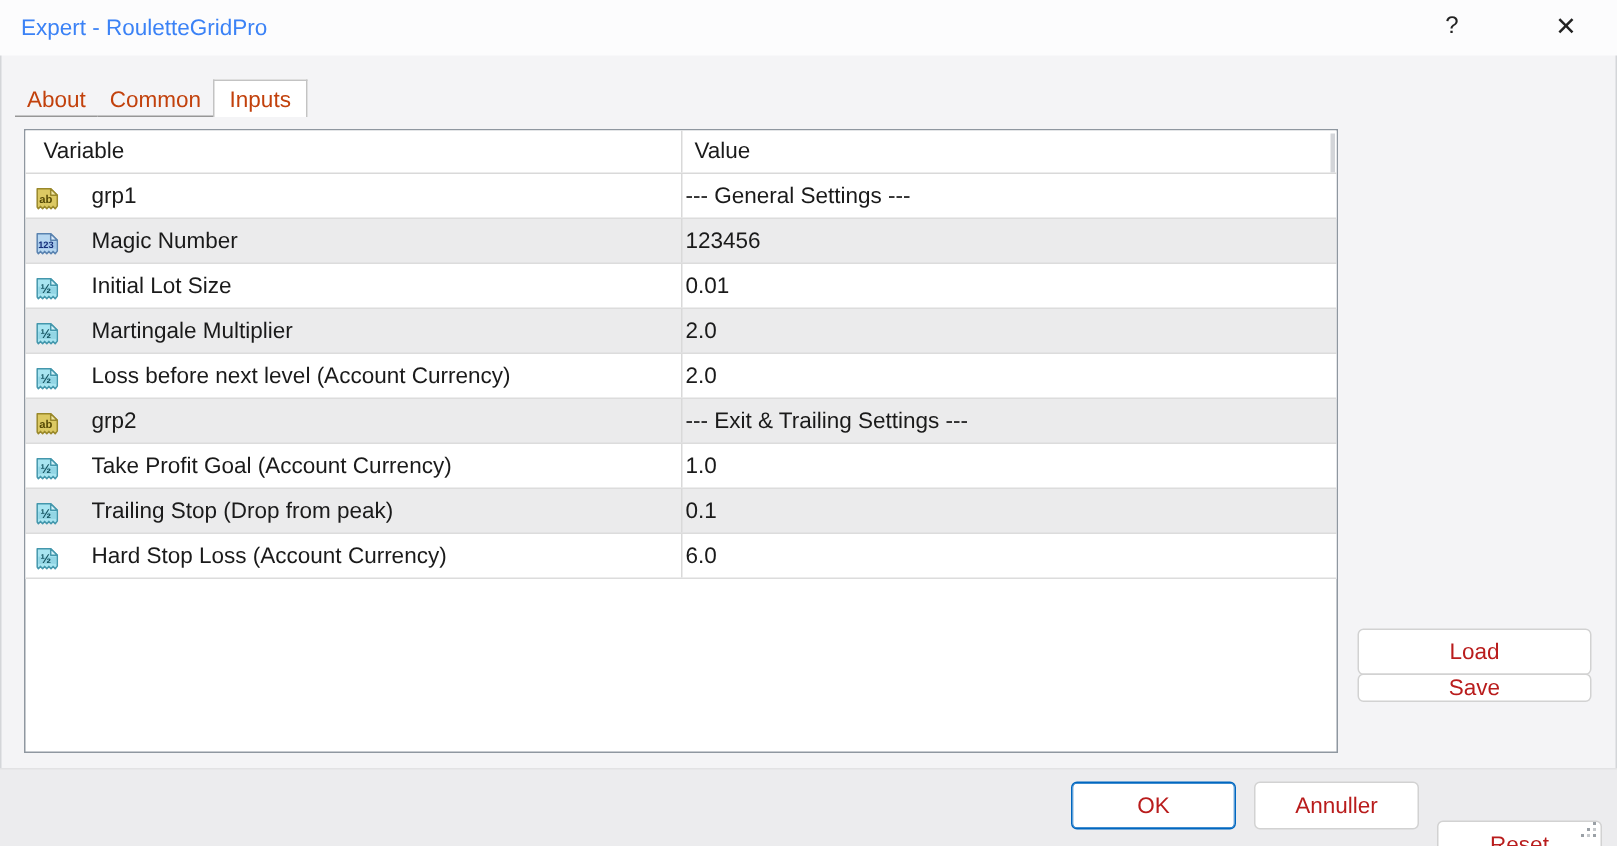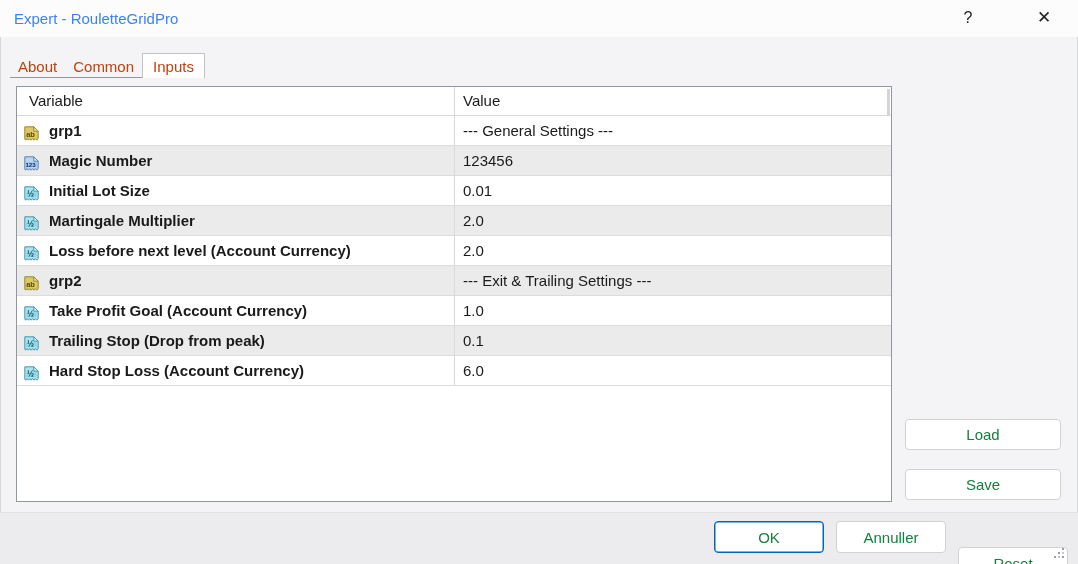--- a/index.html
+++ b/index.html
@@ -27,29 +27,29 @@
   
   .ptable { position:absolute; left:16px; top:86px; width:876px; height:416px;
             background:#ffffff; border:1px solid #8f97a0; font-size:15px; }
   .thead { display:flex; height:29px; line-height:28px; border-bottom:1px solid #d9d9d9; background:#fff; }
   .th-var { width:437px; padding-left:12px; }
   .th-val { flex:1; border-left:1px solid #d9d9d9; padding-left:8px; }
   .prow { display:flex; height:30px; line-height:29px; border-bottom:1px solid #dcdcdc; background:#fff; }
   .prow:nth-child(even) { background:#ebebec; }
   .cell-var { width:437px; display:flex; align-items:center; overflow:hidden; white-space:nowrap; }
   .cell-var .icon { width:17px; height:17px; margin:0 0 0 6px; flex:0 0 auto; display:inline-block; }
-  .cell-var .vlabel { margin-left:9px;font-weight:bold; }
-  .cell-val { flex:1; border-left:1px solid #d9d9d9; padding-left:8px; overflow:hidden; white-space:nowrap; }
+  .cell-var .vlabel { margin-left:21px; }
+  .cell-val { flex:1; border-left:1px solid #d9d9d9; padding-left:2px; overflow:hidden; white-space:nowrap; }
   .scroll-thumb { position:absolute; right:1px; top:2px; width:3px; height:26px; background:#d3d5d9; }
 
   
-  .btn { position:absolute; font-family:inherit; font-size:15px; color:#15803d; text-align:center;
+  .btn { position:absolute; font-family:inherit; font-size:15px; color:#b91c1c; text-align:center;
          background:#ffffff; border:1px solid #d2d2d2; border-radius:4px; cursor:default; }
   .btn-load { left:905px; top:419px; width:156px; height:31px; }
-  .btn-save { left:905px; top:469px; width:156px; height:31px; }
+  .btn-save { left:905px; top:449px; width:156px; height:19px; }
   .btn-ok      { left:714px; top:521px; width:110px; height:32px; border:1px solid #0067c0; box-shadow: inset 0 0 0 0.5px #0067c0; }
   .btn-cancel  { left:836px; top:521px; width:110px; height:32px; }
   .btn-reset   { left:958px; top:521px; width:110px; height:32px;margin-top:26px; }
 
   
   .bottombar { position:absolute; left:0; top:512px; width:100%; height:52px;
                background:#ececee; border-top:1px solid #e2e2e4; }
 
   
   .grip { position:absolute; right:14px; bottom:14px; width:2px; height:2px; }

